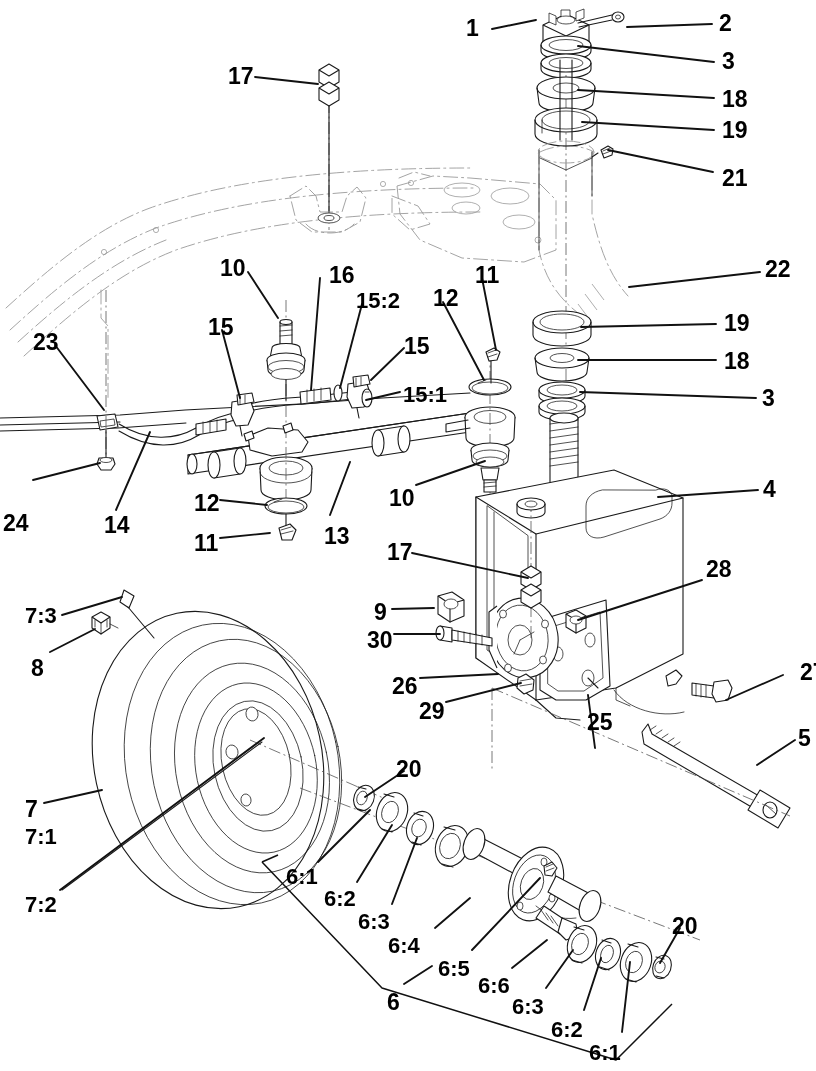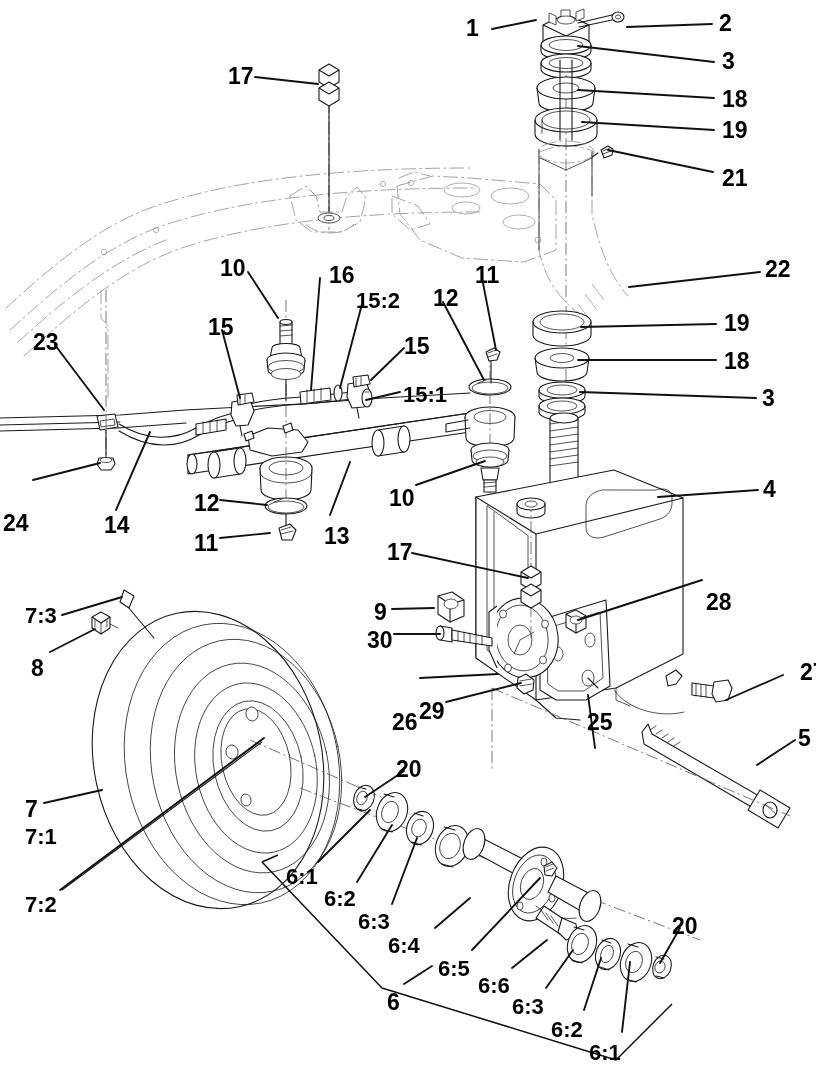--- a/index.html
+++ b/index.html
@@ -614,24 +614,24 @@
       <div class="callout" style="left: 475px; top: 264px;">11</div>
       <div class="callout" style="left: 33px; top: 331px;">23</div>
       <div class="callout" style="left: 3px; top: 472px; margin-top: 40px;">24</div>
       <div class="callout" style="left: 104px; top: 514px;">14</div>
       <div class="callout" style="left: 194px; top: 492px;">12</div>
       <div class="callout" style="left: 194px; top: 532px;">11</div>
       <div class="callout" style="left: 324px; top: 525px;">13</div>
       <div class="callout" style="left: 389px; top: 487px;">10</div>
       <div class="callout" style="left: 763px; top: 478px;">4</div>
       <div class="callout" style="left: 387px; top: 541px;">17</div>
-      <div class="callout" style="left: 706px; top: 591px;">28</div>
+      <div class="callout" style="left: 706px; top: 558px;">28</div>
       <div class="callout" style="left: 374px; top: 601px;">9</div>
       <div class="callout" style="left: 367px; top: 629px;">30</div>
-      <div class="callout" style="left: 392px; top: 711px;">26</div>
+      <div class="callout" style="left: 392px; top: 675px;">26</div>
       <div class="callout" style="left: 419px; top: 700px;">29</div>
       <div class="callout" style="left: 800px; top: 661px;">27</div>
       <div class="callout" style="left: 798px; top: 727px;">5</div>
       <div class="callout" style="left: 587px; top: 711px;">25</div>
       <div class="callout sub" style="left: 25px; top: 605px;">7:3</div>
       <div class="callout" style="left: 31px; top: 657px;">8</div>
       <div class="callout" style="left: 25px; top: 798px;">7</div>
       <div class="callout sub" style="left: 25px; top: 826px;">7:1</div>
       <div class="callout sub" style="left: 25px; top: 894px;">7:2</div>
       <div class="callout" style="left: 396px; top: 758px;">20</div>

